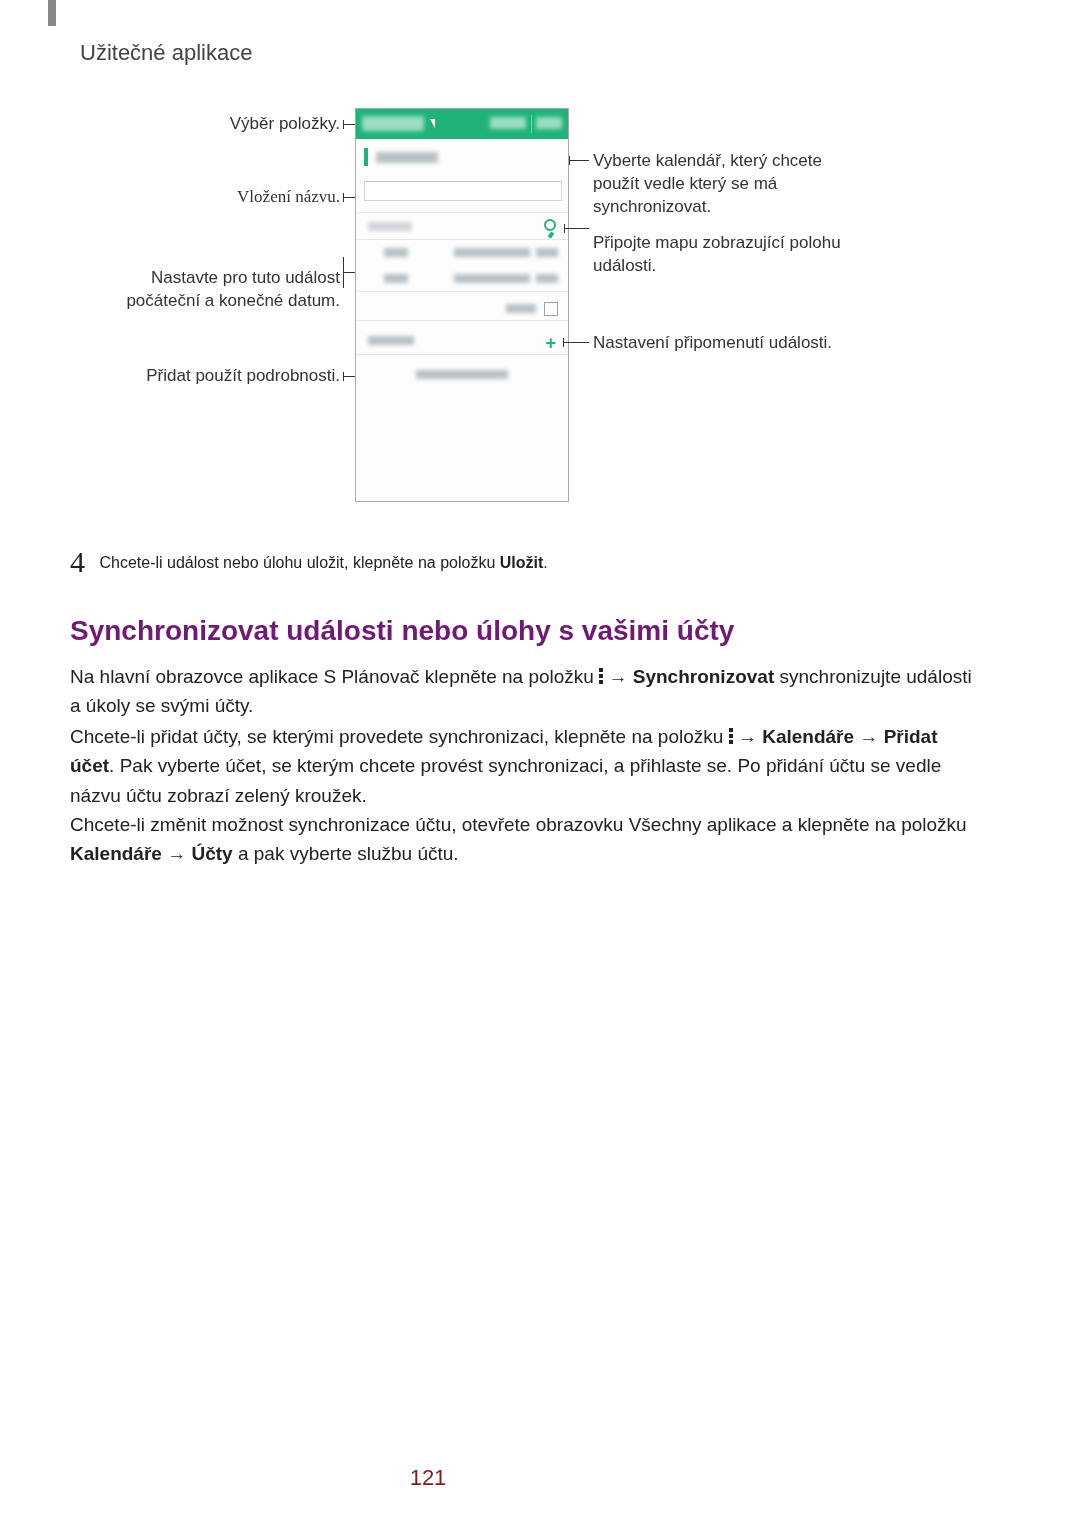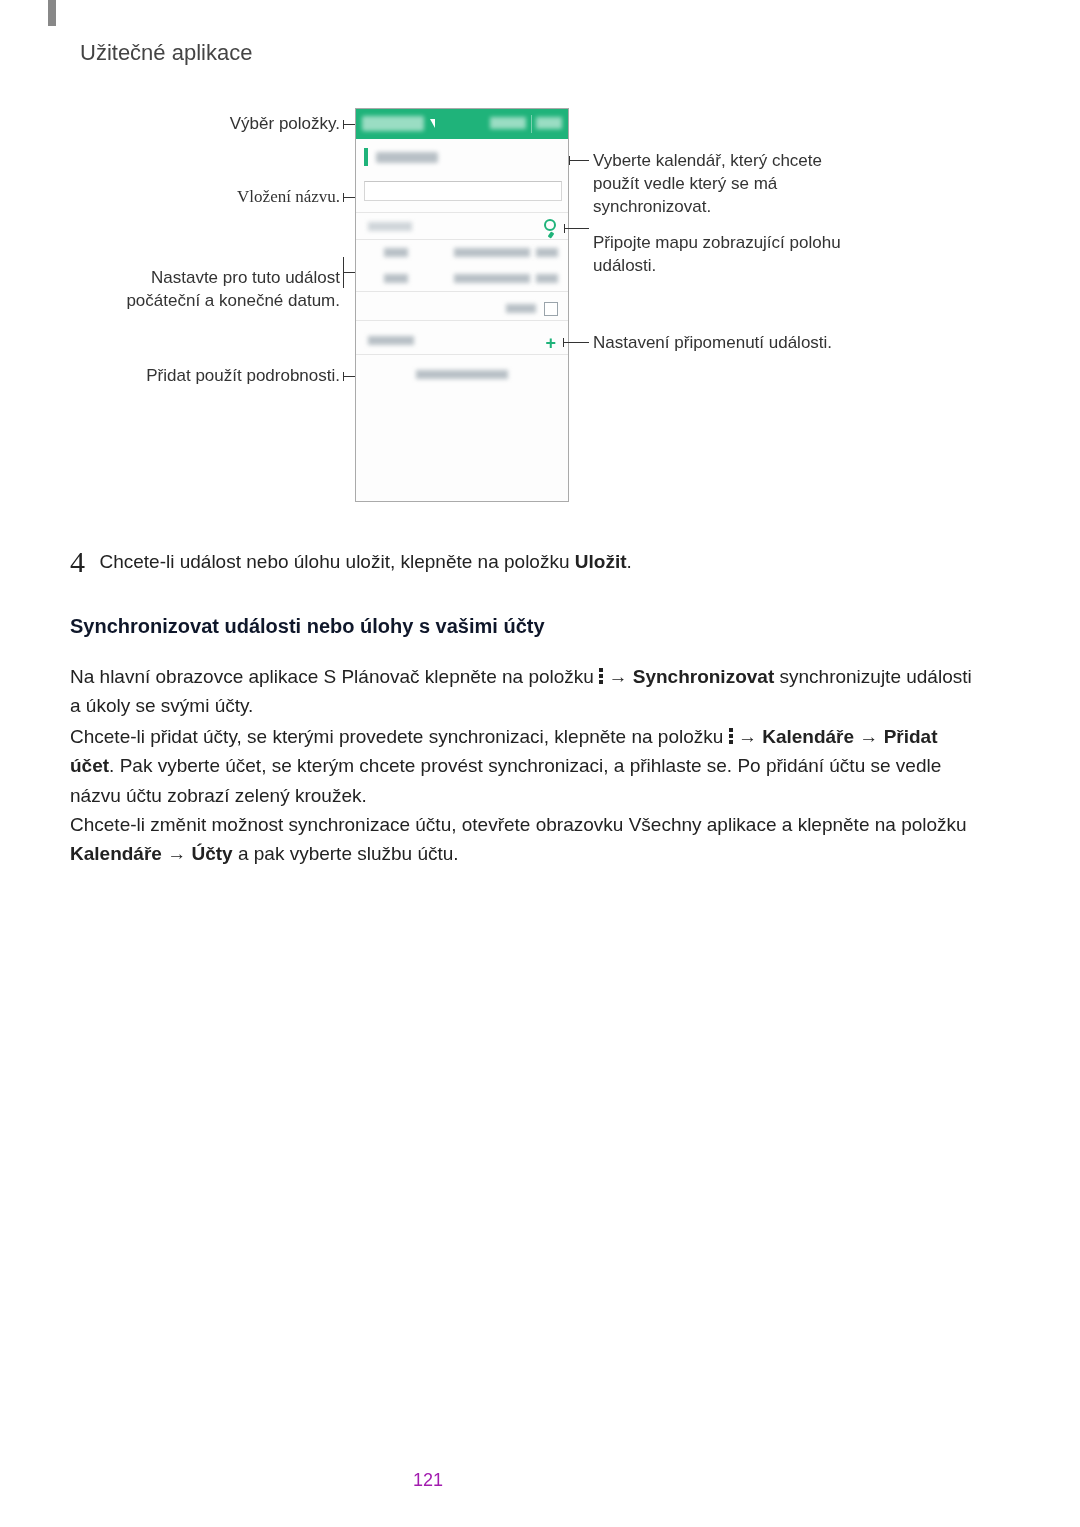--- a/index.html
+++ b/index.html
@@ -52,33 +52,33 @@
   .more-text { position: absolute; left: 50%; top: 9px; width: 92px; height: 9px; margin-left: -46px; filter: blur(2px); background: #b8c0c6; }
 
   
   .callout { position: absolute; font-size: 17px; color: #333; line-height: 1.35; }
   .ln { position: absolute; background: #333; }
   .tick { position: absolute; background: #333; }
 
   
   .step { position: absolute; left: 70px; top: 545px; width: 900px; }
   .step-num { display: inline-block; font-size: 30px; font-family: Georgia, 'Times New Roman', serif; vertical-align: -4px; margin-right: 10px; }
-  .step-text { font-size: 19px; }
+  .step-text { font-size: 16px; }
 
-  .h2 { position: absolute; left: 70px; top: 615px; font-size: 20px; color: #0f172a; font-weight: 700; }
+  .h2 { position: absolute; left: 70px; top: 615px; font-size: 28px; color: #701a75; font-weight: 700; }
 
   .para { position: absolute; left: 70px; width: 910px; font-size: 19px; line-height: 1.55; }
   .p1 { top: 662px; }
   .p2 { top: 722px; }
   .p3 { top: 810px; }
 
   .more-icon { display: inline-block; vertical-align: -3px; }
   .more-icon span { display: block; width: 4px; height: 4px; background: #222; margin: 2px 0; }
 
-  .pagenum { position: absolute; left: 0; width: 856px; bottom: 36px; text-align: center; font-size: 18px; color: #a21caf; }
+  .pagenum { position: absolute; left: 0; width: 856px; bottom: 36px; text-align: center; font-size: 22px; color: #7f1d1d; }
 </style>
 </head>
 <body>
 <div class="page">
 
   <div class="top-rule"></div>
   <div class="section-title">Užitečné aplikace</div>
 
   <div class="figure-area">
 

